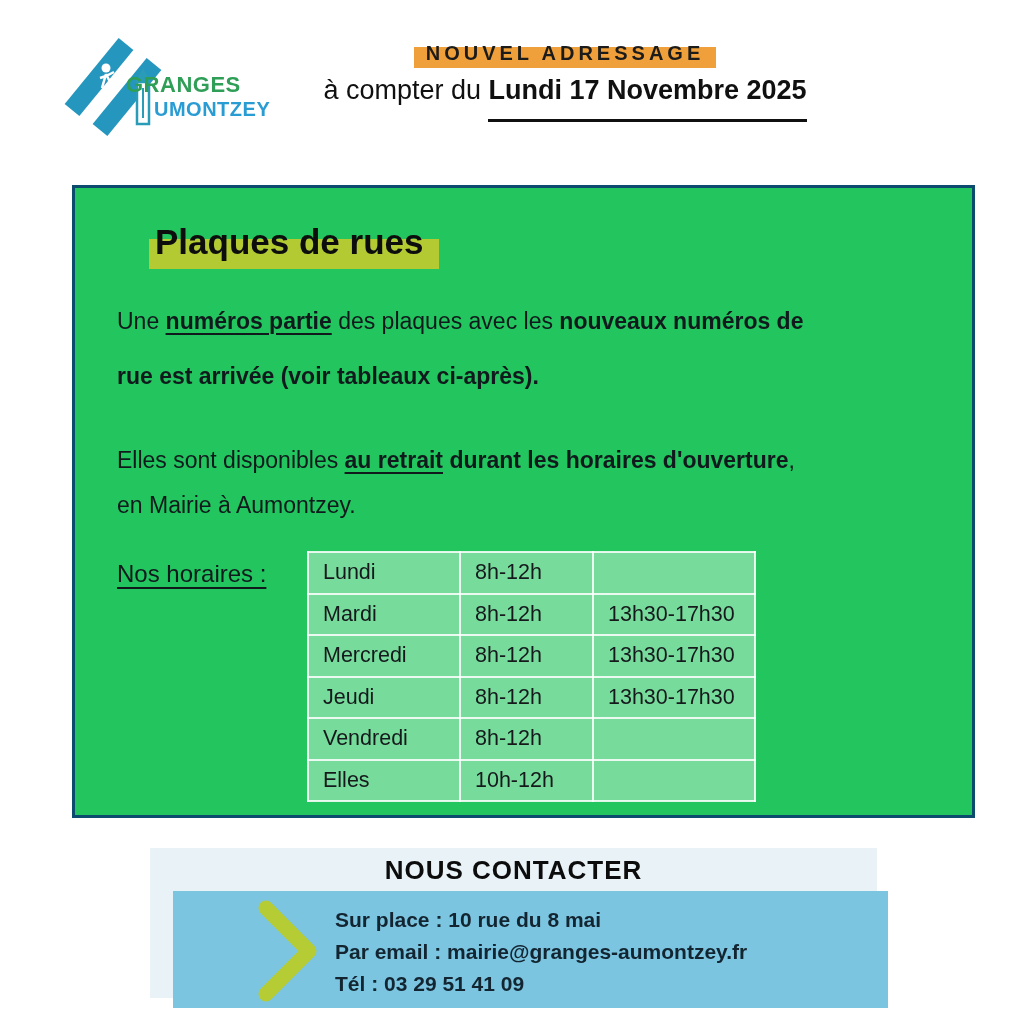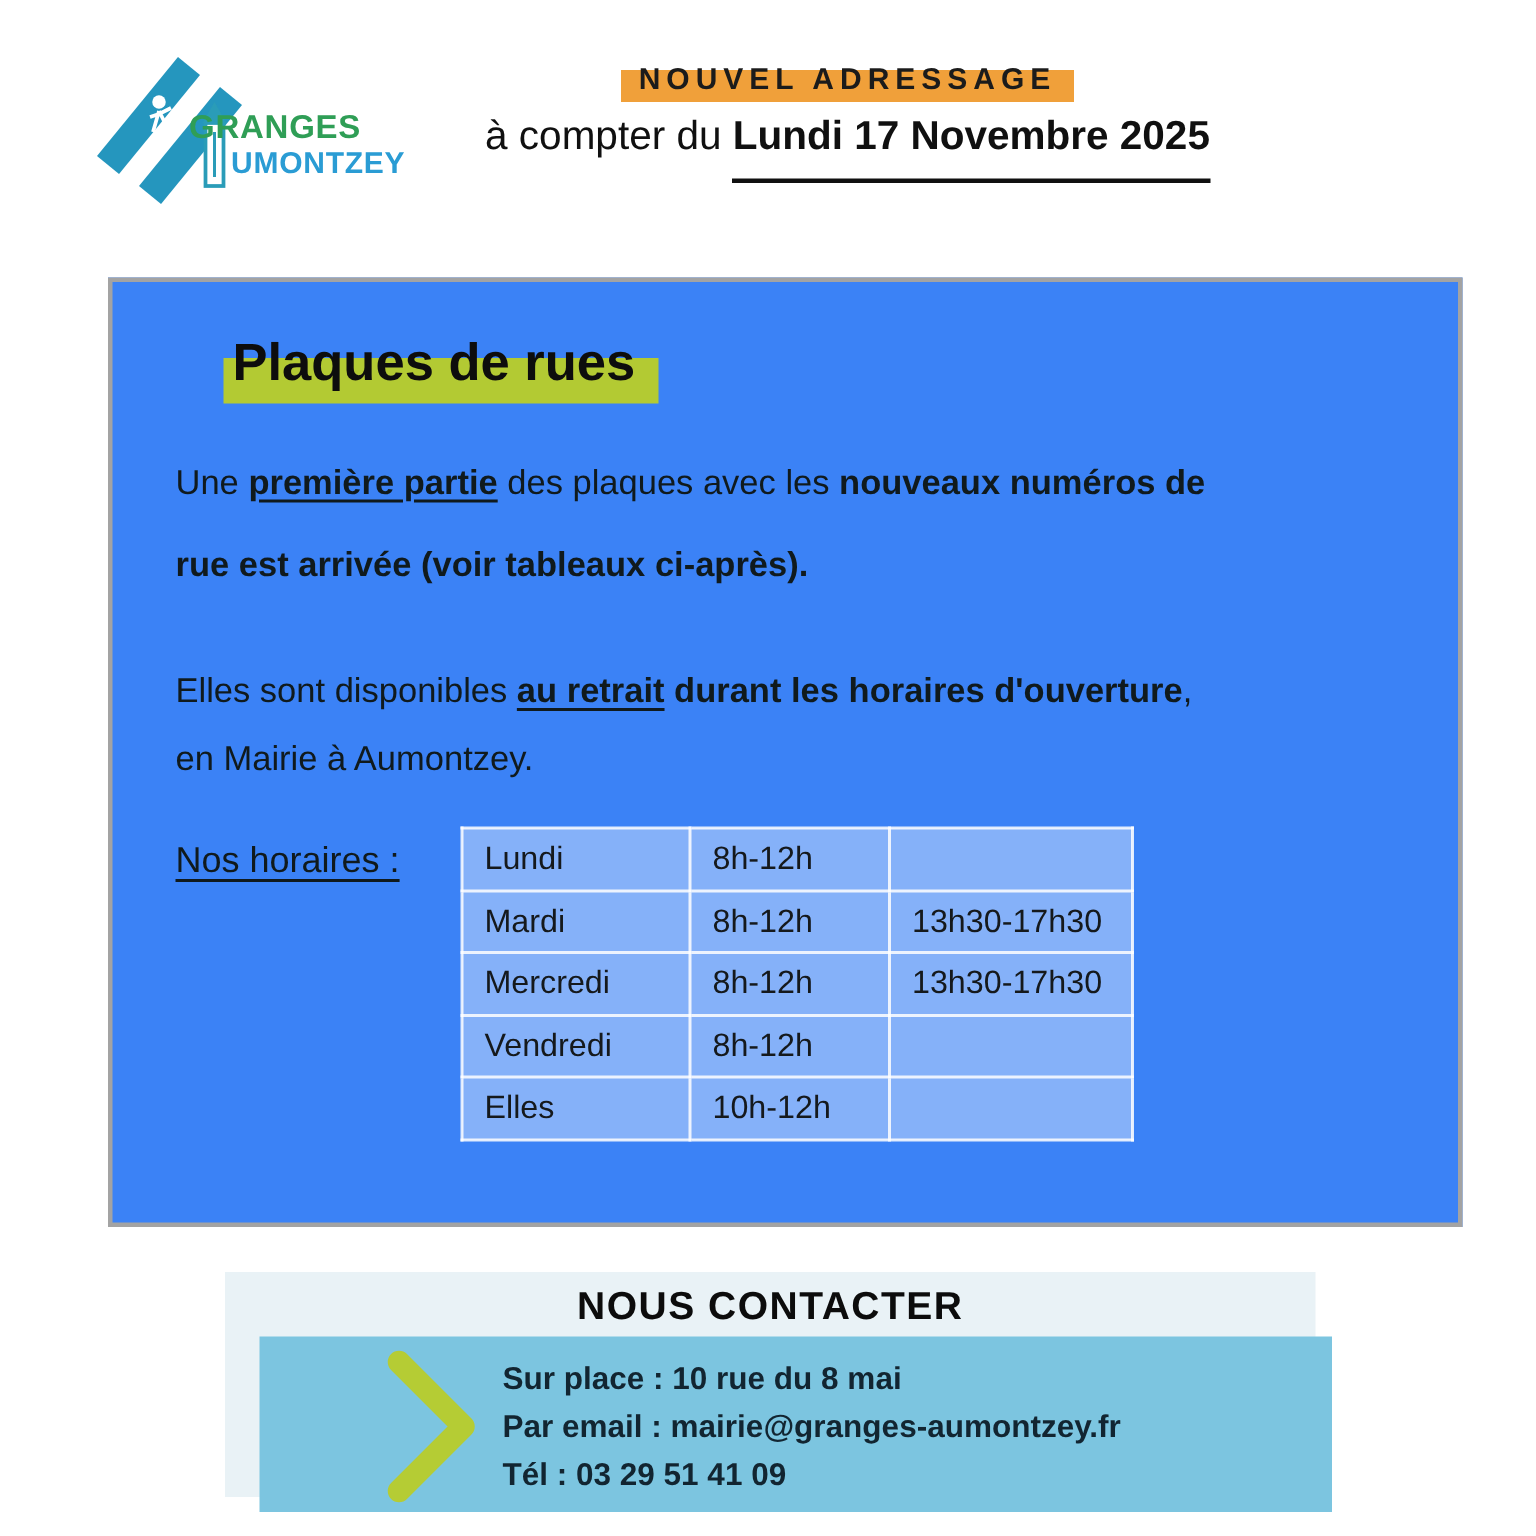--- a/index.html
+++ b/index.html
@@ -25,21 +25,21 @@
   .main-title .hl {
     background:linear-gradient(to bottom, transparent 18%, #f0a03a 18%);
     padding:0 12px 4px 12px;
   }
   .subtitle { margin-top:10px; font-size:27px; color:#101010; }
   .subtitle .date { font-weight:700; border-bottom:3px solid #101010; padding-bottom:14px; }
 
   
   .panel {
     position:absolute; left:72px; top:185px; width:903px; height:633px;
-    background:#3b82f6; border:3px solid #a3a3a3;
+    background:#22c55e; border:3px solid #0c4a6e;
   }
   .plaques-heading { position:absolute; left:74px; top:34px; font-size:35px; font-weight:700; color:#0d0d0d; }
   .plaques-heading .hl {
     background:linear-gradient(to bottom, transparent 36%, #b3ca33 36%);
     padding:0 16px 8px 6px;
   }
   .para { position:absolute; left:42px; width:845px; font-size:23px; color:#101a1d; }
   .p1 { top:106px; line-height:55px; }
   .p2 { top:250px; line-height:45px; }
   .bu { font-weight:700; text-decoration:underline; text-decoration-thickness:2px; text-underline-offset:4px; }
@@ -99,21 +99,21 @@
   </div>
 </div>
 
 <div class="panel">
 
   <div class="plaques-heading">
     <span class="hl">Plaques de rues</span>
   </div>
 
   <div class="para p1">
-    <span>Une </span><span class="bu">première partie</span><span> des plaques avec les </span><span class="b">nouveaux numéros de</span><br>
+    <span>Une </span><span class="bu">numéros partie</span><span> des plaques avec les </span><span class="b">nouveaux numéros de</span><br>
     <span class="b">rue est arrivée (voir tableaux ci-après).</span>
   </div>
 
   <div class="para p2">
     <span>Elles sont disponibles </span><span class="bu">au retrait</span><span class="b"> durant les horaires d'ouverture</span><span>,</span><br>
     <span>en Mairie à Aumontzey.</span>
   </div>
 
   <div class="hours-label">Nos horaires :</div>
 
@@ -124,20 +124,25 @@
       <td class="c-am">8h-12h</td>
       <td class="c-pm"></td>
     </tr>
     <tr>
       <td class="c-day">Mardi</td>
       <td class="c-am">8h-12h</td>
       <td class="c-pm">13h30-17h30</td>
     </tr>
     <tr>
       <td class="c-day">Mercredi</td>
+      <td class="c-am">8h-12h</td>
+      <td class="c-pm">13h30-17h30</td>
+    </tr>
+    <tr>
+      <td class="c-day">Jeudi</td>
       <td class="c-am">8h-12h</td>
       <td class="c-pm">13h30-17h30</td>
     </tr>
     <tr>
       <td class="c-day">Vendredi</td>
       <td class="c-am">8h-12h</td>
       <td class="c-pm"></td>
     </tr>
     <tr>
       <td class="c-day">Elles</td>

